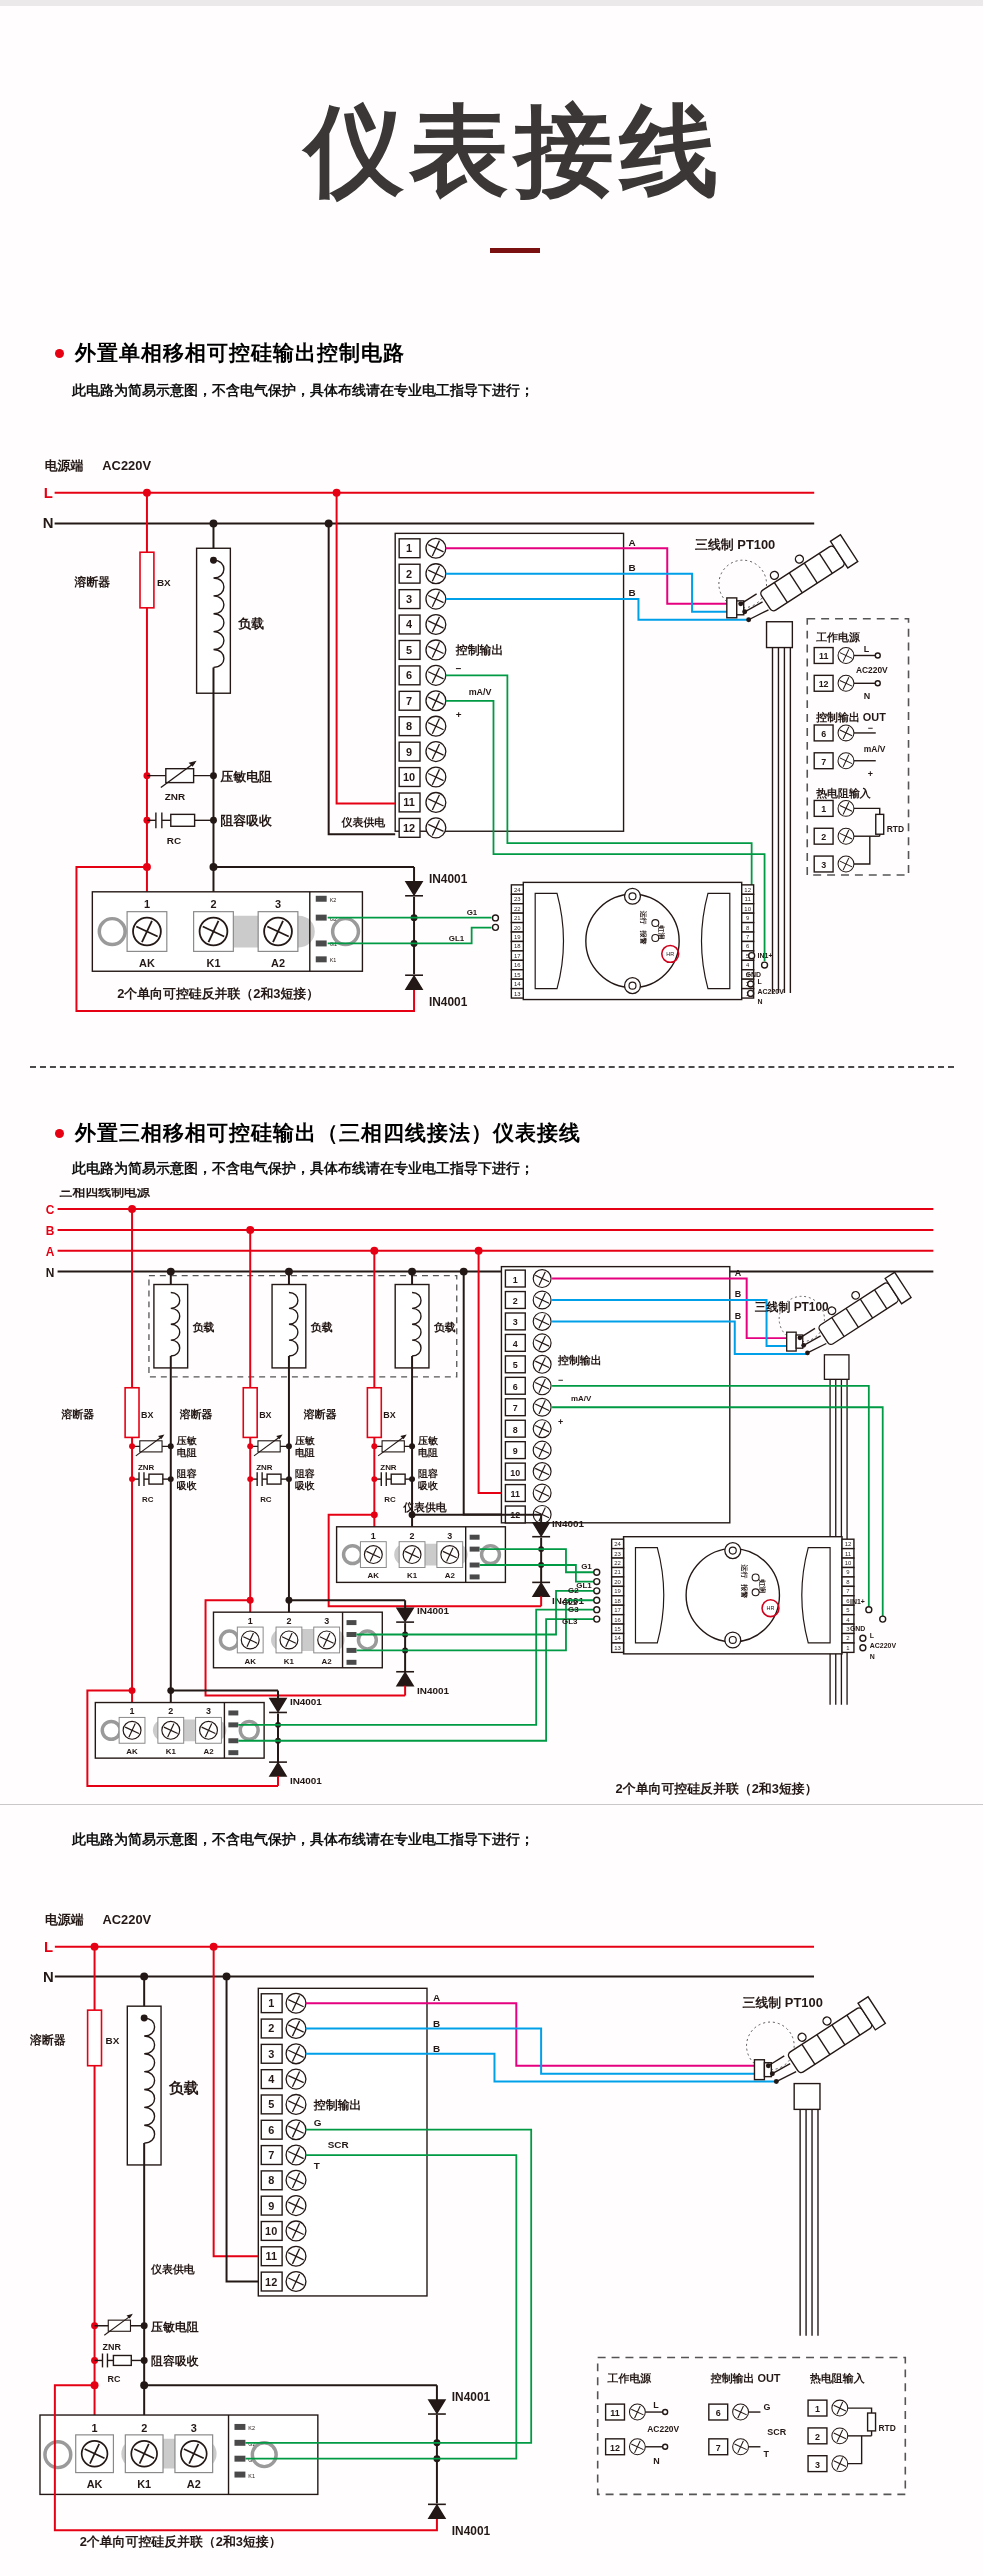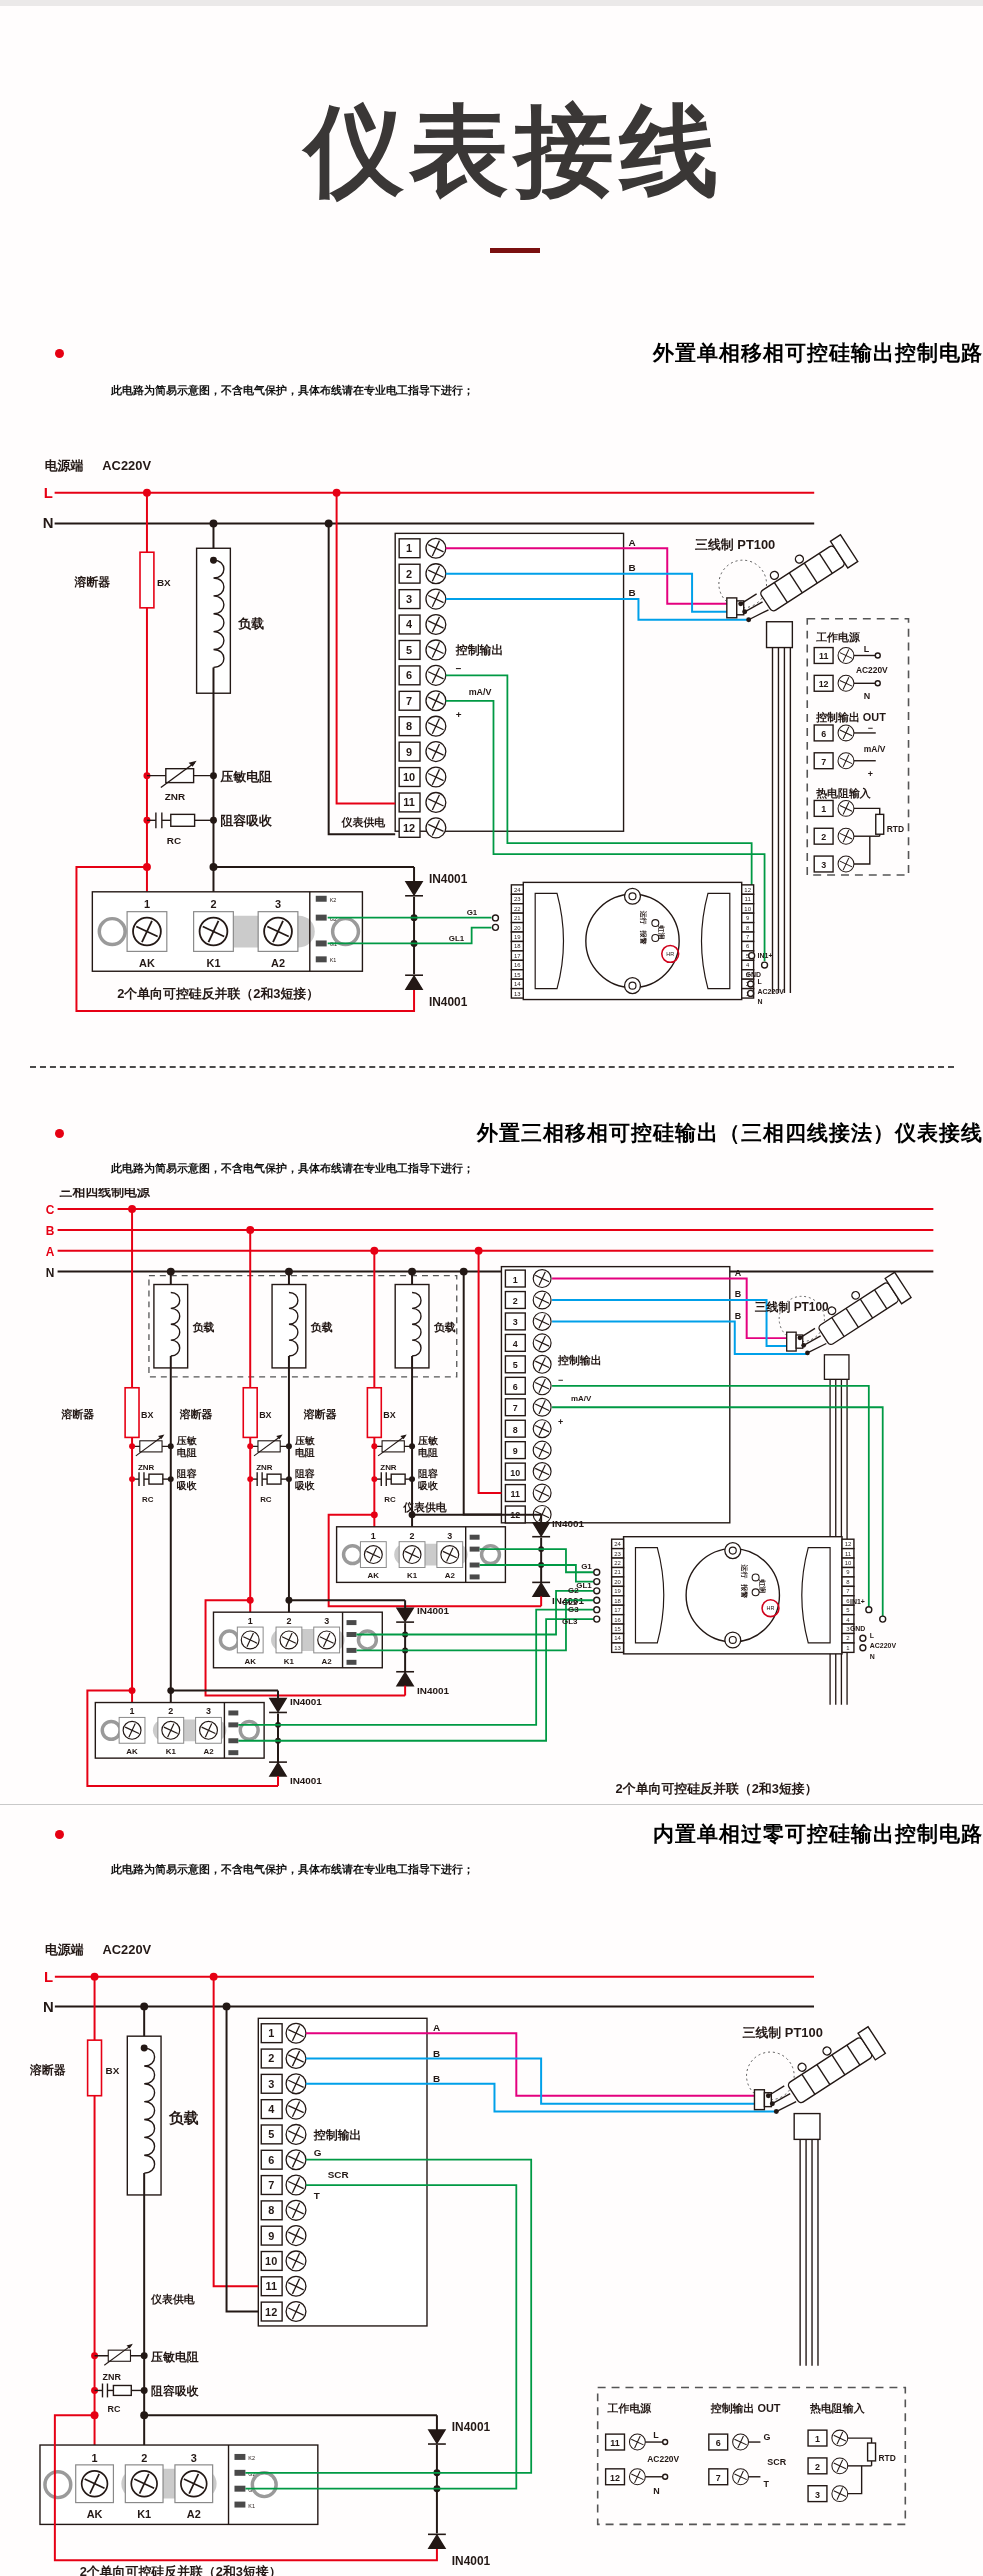--- a/index.html
+++ b/index.html
@@ -1,27 +1,27 @@
 <!DOCTYPE html>
 <html><head>
 <meta charset="utf-8">
 <style>
   html,body{margin:0;padding:0;background:#fffdfd;width:983px;font-family:"Liberation Sans",sans-serif;color:#231815;}
   .topbar{height:6px;background:#ebe9e9;}
   header{text-align:center;padding-left:46px;}
   h1{margin:0;padding-top:89px;font-size:99px;line-height:111px;font-weight:900;letter-spacing:6px;color:#3a3736;}
   .title-dash{width:50px;height:5px;background:#7a1010;margin:42px auto 0;}
   section{margin:0;}
-  .sec-head{display:flex;align-items:center;margin:0 0 0 55px;justify-content:space-between;}
+  .sec-head{display:flex;align-items:center;margin:0 0 0 55px;}
   .sec1 .sec-head{margin-top:85px;}
   .sec2 .sec-head{margin-top:50px;}
   .sec3{border-top:1px solid #c9c9c9;padding-top:14px;}
   .bullet{width:9px;height:9px;border-radius:50%;background:#e60012;margin-right:11px;flex:0 0 auto;}
   h2{margin:0;font-size:21px;line-height:30px;font-weight:800;color:#000;letter-spacing:1px;}
-  .note{margin:10px 0 0 111px;font-size:11px;line-height:24px;font-weight:700;color:#111;}
+  .note{margin:10px 0 0 72px;font-size:14px;line-height:24px;font-weight:700;color:#111;}
   .sec2 .note,.sec3 .note{margin-top:8px;}
   .diagram{display:block;}
   #d1{margin-top:35px;}
   #d2{margin-top:8px;}
   #d3{margin-top:48px;}
   .hr-dash{width:924px;margin:53px auto 0;border:0;border-top:2px dashed #4a4a4a;}
   svg text{font-family:"Liberation Sans",sans-serif;fill:#231815;}
   .lb{font-size:13px;font-weight:700}
   .lb12{font-size:12px;font-weight:700}
   .lb11{font-size:11px;font-weight:700}
@@ -793,24 +793,20 @@
         <text x="876" y="569" class="s7">N</text>
       <text transform="rotate(90 747 474)" x="747" y="474" class="s7">运行</text>
       <text transform="rotate(90 747 494)" x="747" y="494" class="s7">报警</text>
       <text transform="rotate(90 765 489)" x="765" y="489" class="s7">虹润</text>
       <text x="776" y="520" class="s55 mid" fill="#d0021b">HR</text>
     </g>
   </svg>
 </section>
 
 <section class="sec3">
-  <div class="sec-head">
-    <span class="bullet"></span>
-    <h2>内置单相过零可控硅输出控制电路</h2>
-  </div>
   <p class="note">此电路为简易示意图，不含电气保护，具体布线请在专业电工指导下进行；</p>
 
   <svg id="d3" class="diagram" width="983" height="649" viewBox="0 40 990 654">
     <text x="45" y="65" class="lb">电源端</text>
     <text x="103" y="65" class="lb">AC220V</text>
     <text x="44" y="93" class="lb15 red">L</text>
     <text x="43" y="124" class="lb15">N</text>
     <g>
       <line x1="55" y1="88" x2="820" y2="88" class="wr"></line>
       <line x1="55" y1="118" x2="820" y2="118" class="wk"></line>

